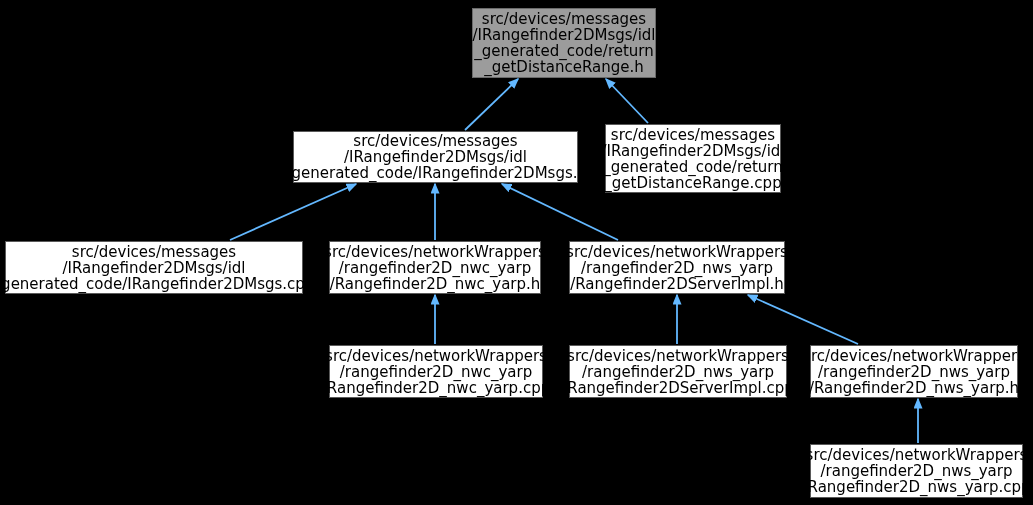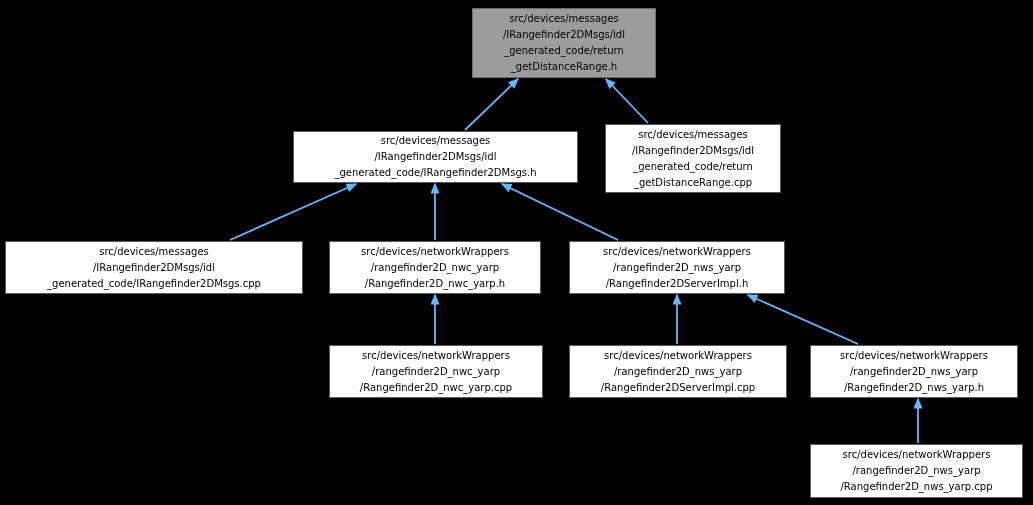--- a/index.html
+++ b/index.html
@@ -16,21 +16,21 @@
     left: 0; top: 0;
     width: 1033px; height: 505px;
     pointer-events: none;
   }
   .node {
     position: absolute;
     box-sizing: border-box;
     background: #ffffff;
     border: 1px solid #5a5a5a;
     color: #000000;
-    font-size: 10px;
+    font-size: 15px;
     line-height: 16px;
     white-space: pre-line;
     display: flex;
     align-items: center;
     justify-content: center;
     text-align: center;
     cursor: pointer;
   }
   .node.root {
     background: #9c9c9c;

